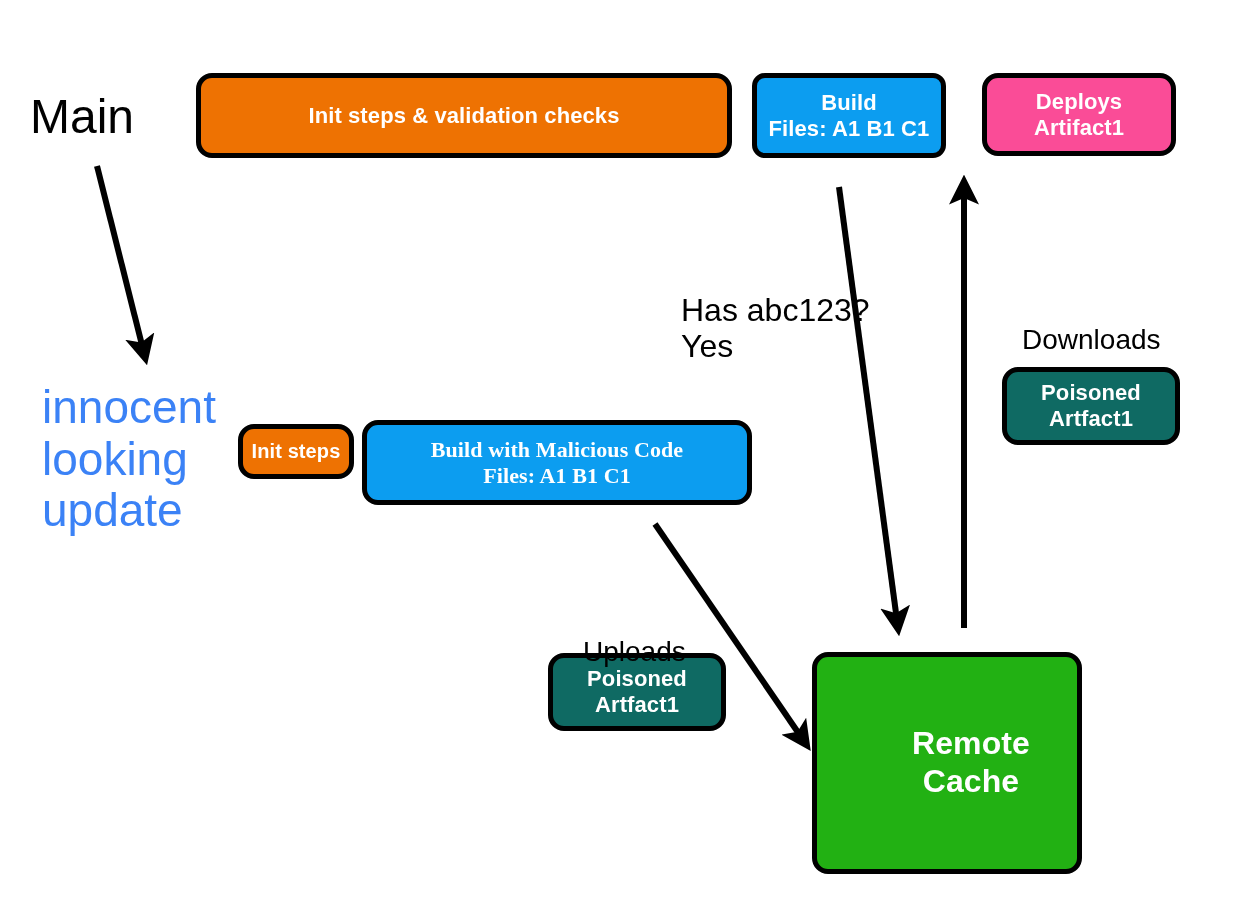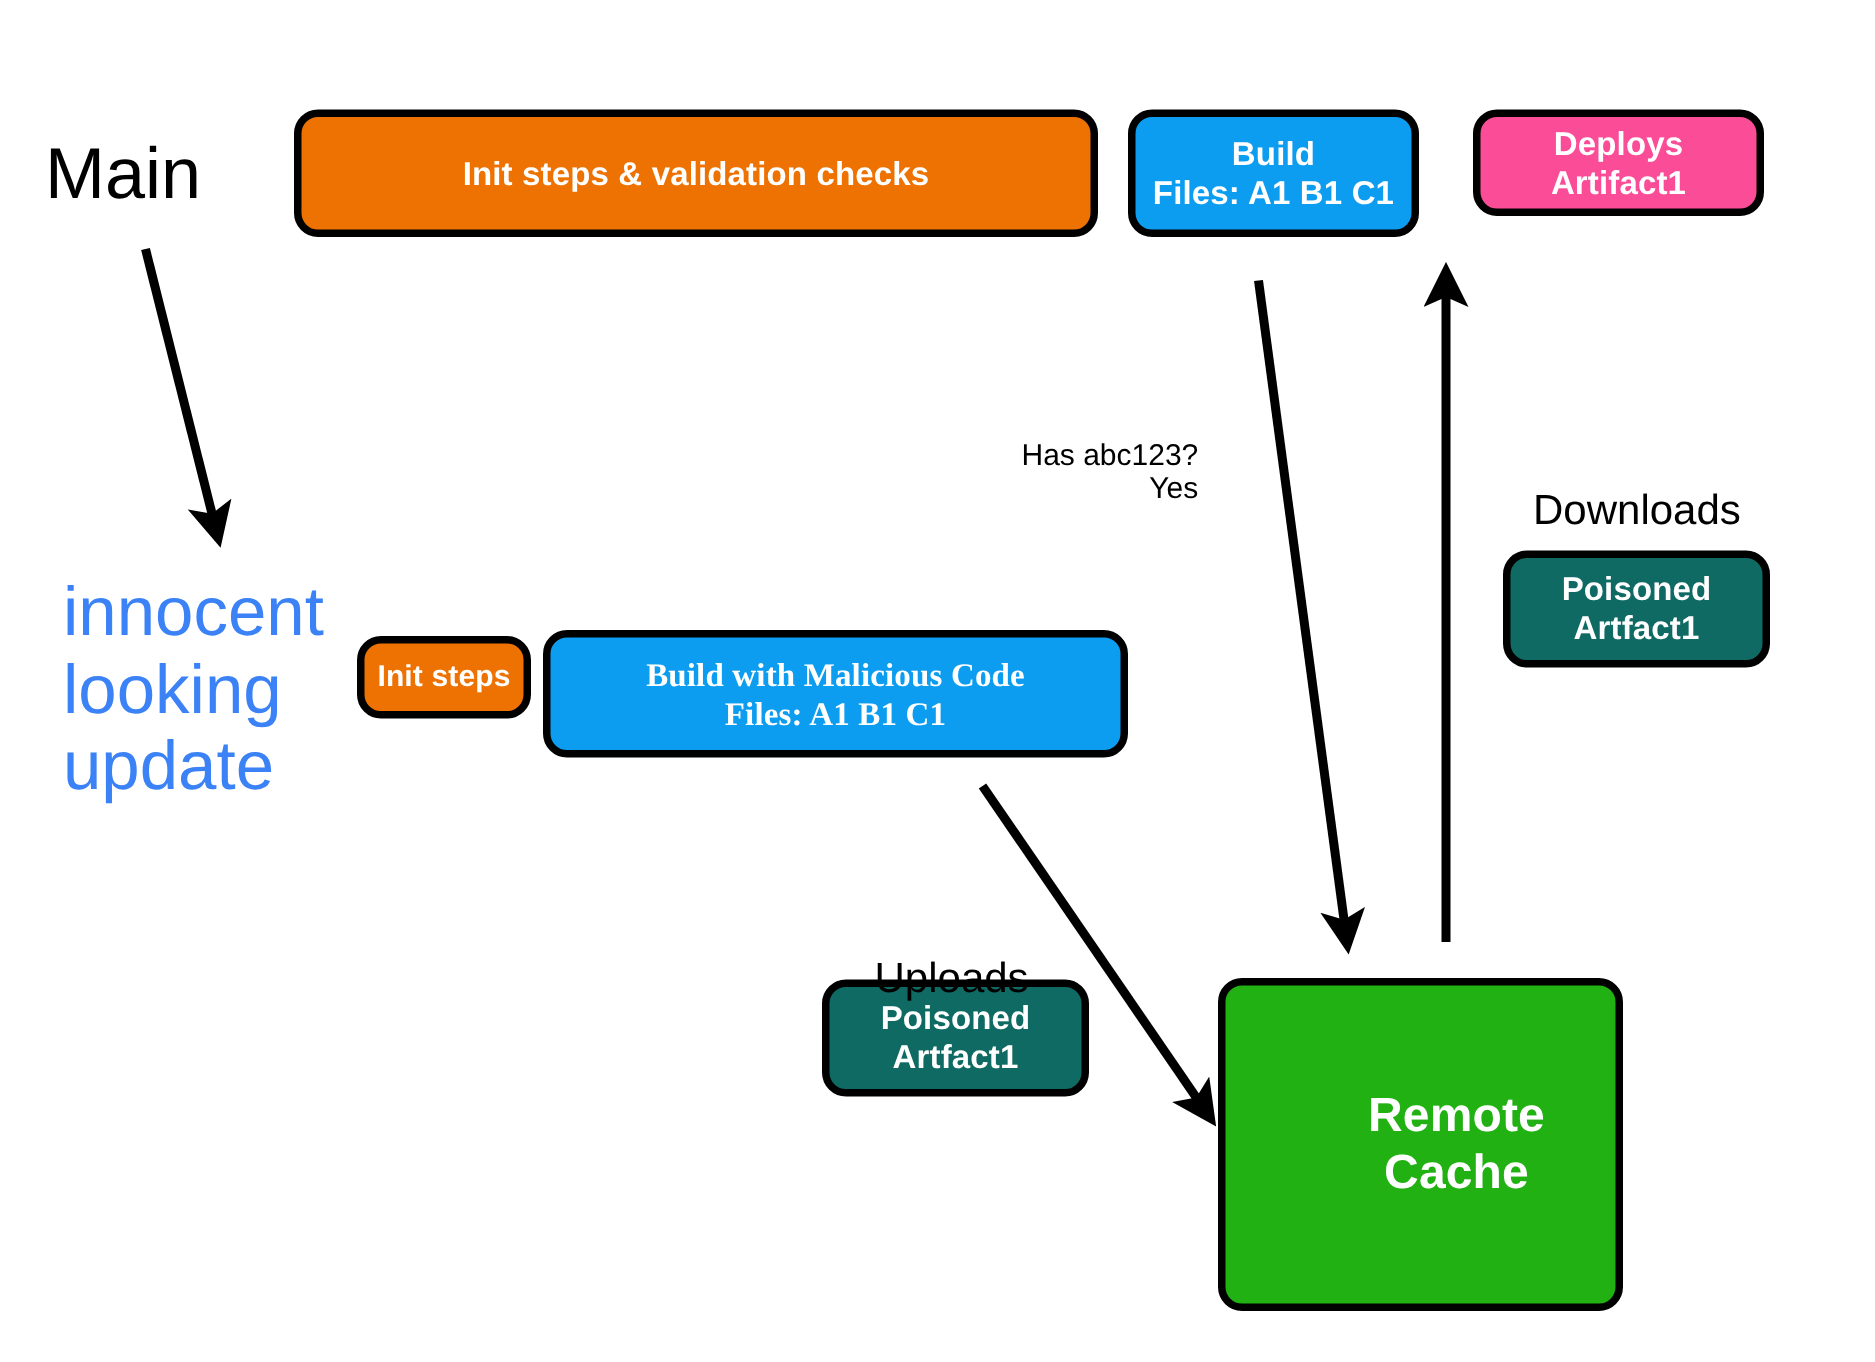--- a/index.html
+++ b/index.html
@@ -63,37 +63,37 @@
     <g id="arrow-group">
         <line x1="97" y1="166" x2="145" y2="357" stroke="#000000" stroke-width="6" marker-end="url(#arrowhead)"></line>
         <line x1="839" y1="187" x2="898" y2="628" stroke="#000000" stroke-width="6" marker-end="url(#arrowhead)"></line>
         <line x1="964" y1="628" x2="964" y2="183" stroke="#000000" stroke-width="6" marker-end="url(#arrowhead)"></line>
         <line x1="655" y1="524" x2="806" y2="744" stroke="#000000" stroke-width="6" marker-end="url(#arrowhead)"></line>
       </g>
   </svg>
 
   <div id="nodes-layer">
       <div class="node" style="left: 196px; top: 73px; width: 536px; height: 85px; font-size: 22px; background: rgb(238, 114, 2); border-color: rgb(0, 0, 0); color: rgb(255, 255, 255);">Init steps &amp; validation checks</div>
-      <div class="node" style="left: 752px; top: 73px; width: 194px; height: 85px; font-size: 22px; background: rgb(12, 157, 240); border-color: rgb(0, 0, 0); color: rgb(255, 255, 255);">Build
+      <div class="node" style="left: 752px; top: 73px; width: 194px; height: 85px; font-size: 22px; background: rgb(12, 157, 240); border-color: rgb(0, 0, 0); color: rgb(255, 255, 255); border-radius: 13px;">Build
 Files: A1  B1  C1</div>
-      <div class="node" style="left: 982px; top: 73px; width: 194px; height: 71px; font-size: 22px; background: rgb(250, 76, 151); border-color: rgb(0, 0, 0); color: rgb(255, 255, 255);">Deploys
+      <div class="node" style="left: 982px; top: 73px; width: 194px; height: 83px; font-size: 22px; background: rgb(250, 76, 151); border-color: rgb(0, 0, 0); color: rgb(255, 255, 255);">Deploys
 Artifact1</div>
       <div class="node" style="left: 238px; top: 424px; width: 116px; height: 55px; font-size: 20px; background: rgb(238, 114, 2); border-color: rgb(0, 0, 0); color: rgb(255, 255, 255);">Init steps</div>
       <div class="node" style="left: 362px; top: 420px; width: 390px; height: 85px; font-size: 22px; background: rgb(12, 157, 240); border-color: rgb(0, 0, 0); color: rgb(255, 255, 255); font-family: Liberation Serif, serif;">Build with Malicious Code
 Files: A1  B1  C1</div>
       <div class="node" style="left: 1002px; top: 367px; width: 178px; height: 78px; font-size: 22px; background: rgb(15, 106, 99); border-color: rgb(0, 0, 0); color: rgb(255, 255, 255);">Poisoned
 Artfact1</div>
       <div class="node" style="left: 548px; top: 653px; width: 178px; height: 78px; font-size: 22px; background: rgb(15, 106, 99); border-color: rgb(0, 0, 0); color: rgb(255, 255, 255);">Poisoned
 Artfact1</div>
       <div class="node" style="left: 812px; top: 652px; width: 270px; height: 222px; font-size: 32px; background: rgb(34, 177, 19); border-color: rgb(0, 0, 0); color: rgb(255, 255, 255); padding-left: 48px;">Remote Cache</div>
     </div>
   <div id="labels-layer">
       <div class="plain-label" style="left: 30px; top: 90px; font-size: 48px; color: rgb(0, 0, 0);">Main</div>
       <div class="plain-label" style="left: 42px; top: 382px; font-size: 46px; color: #3b82f6;">innocent
 looking
 update</div>
-      <div class="plain-label" style="left: 681px; top: 293px; font-size: 20px; color: rgb(0, 0, 0); text-align: right;">Has abc123?
+      <div class="plain-label" style="left: 681px; top: 293px; font-size: 32px; color: rgb(0, 0, 0);">Has abc123?
 Yes</div>
       <div class="plain-label" style="left: 1022px; top: 324px; font-size: 28px; color: rgb(0, 0, 0);">Downloads</div>
       <div class="plain-label" style="left: 583px; top: 636px; font-size: 28px; color: rgb(0, 0, 0);">Uploads</div>
     </div>
 
 </div>
 
 </body></html>

